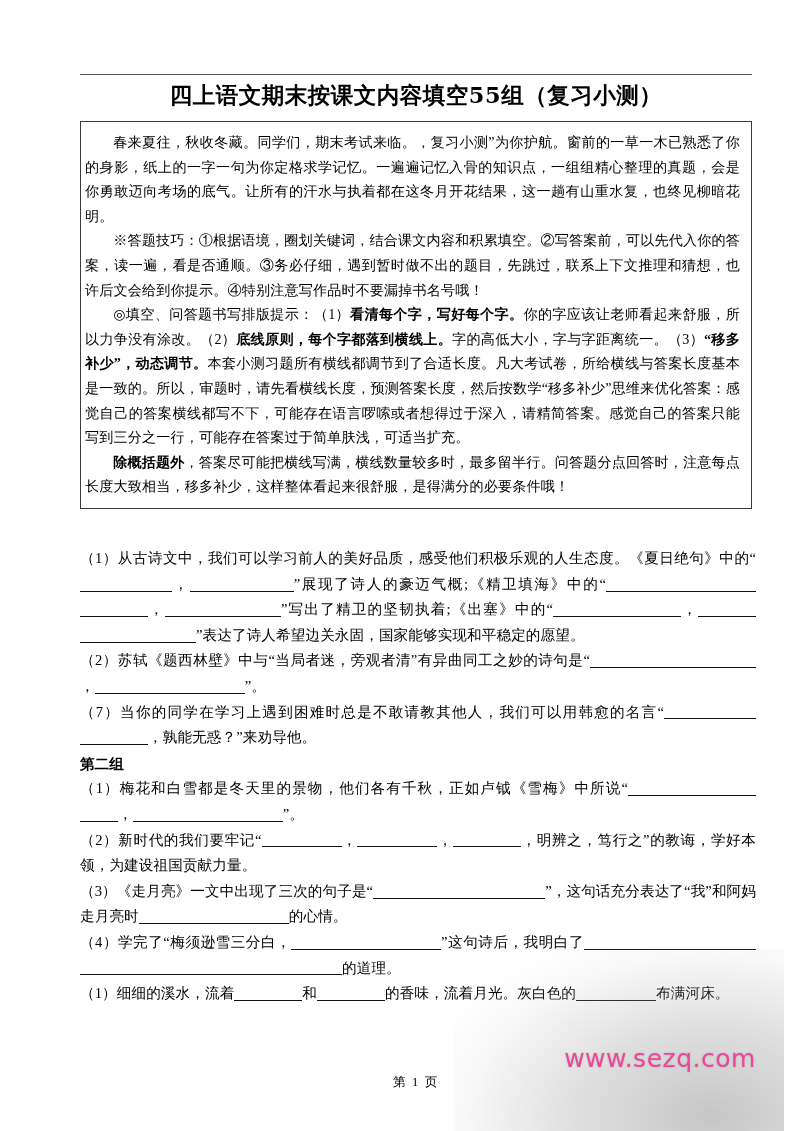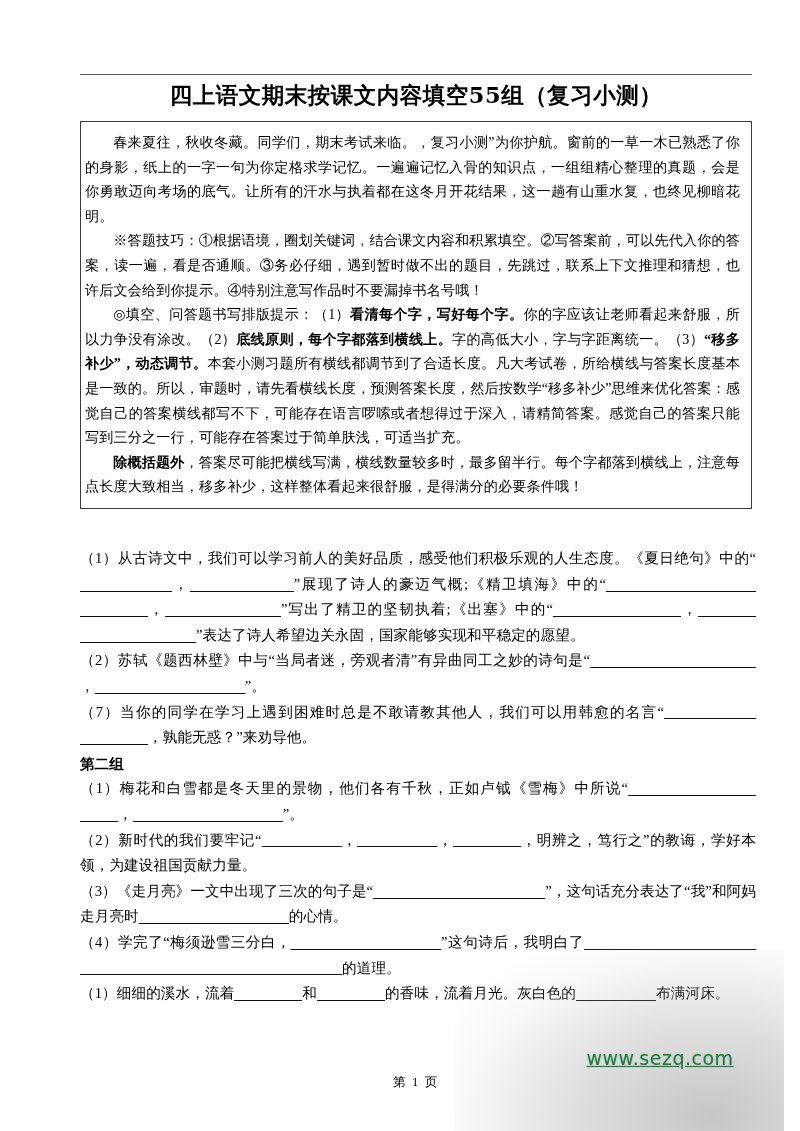--- a/index.html
+++ b/index.html
@@ -129,27 +129,26 @@
   .wm-cn {
     font-size: 33px;
     font-weight: bold;
     color: #ffffff;
     letter-spacing: 2px;
     line-height: 36px;
     font-family: "DejaVu Sans", "Liberation Sans", sans-serif;
     text-shadow: 0 0 2px rgba(140,140,140,0.55);
   }
   .wm-url {
-    font-size: 19px;
-    color: #15803d;
+    font-size: 25px;
+    color: #ec4899;
     letter-spacing: 0.5px;
     line-height: 29px;
     font-family: "DejaVu Sans", "Liberation Sans", sans-serif;
     text-shadow: 0 0 2px rgba(140,140,140,0.55);
-    text-decoration: underline;
   }
   
   .wm-shade {
     position: absolute;
     right: 0;
     bottom: 0;
     width: 330px;
     height: 190px;
     background: radial-gradient(ellipse at 78% 88%, rgba(120,120,120,0.42) 0%, rgba(150,150,150,0.30) 38%, rgba(200,200,200,0.12) 68%, rgba(255,255,255,0) 85%);
     pointer-events: none;
@@ -165,21 +164,21 @@
   <div class="doc-title">四上语文期末按课文内容填空55组（复习小测）</div>
 
   <div class="intro-box">
 
     <p>春来夏往，秋收冬藏。同学们，期末考试来临。，复习小测”为你护航。窗前的一草一木已熟悉了你的身影，纸上的一字一句为你定格求学记忆。一遍遍记忆入骨的知识点，一组组精心整理的真题，会是你勇敢迈向考场的底气。让所有的汗水与执着都在这冬月开花结果，这一趟有山重水复，也终见柳暗花明。</p>
 
     <p>※答题技巧：①根据语境，圈划关键词，结合课文内容和积累填空。②写答案前，可以先代入你的答案，读一遍，看是否通顺。③务必仔细，遇到暂时做不出的题目，先跳过，联系上下文推理和猜想，也许后文会给到你提示。④特别注意写作品时不要漏掉书名号哦！</p>
 
     <p><span>◎填空、问答题书写排版提示：（1）</span><b>看清每个字，写好每个字。</b><span>你的字应该让老师看起来舒服，所以力争没有涂改。（2）</span><b>底线原则，每个字都落到横线上。</b><span>字的高低大小，字与字距离统一。（3）</span><b>“移多补少”，动态调节。</b><span>本套小测习题所有横线都调节到了合适长度。凡大考试卷，所给横线与答案长度基本是一致的。所以，审题时，请先看横线长度，预测答案长度，然后按数学“移多补少”思维来优化答案：感觉自己的答案横线都写不下，可能存在语言啰嗦或者想得过于深入，请精简答案。感觉自己的答案只能写到三分之一行，可能存在答案过于简单肤浅，可适当扩充。</span></p>
 
-    <p><b>除概括题外</b><span>，答案尽可能把横线写满，横线数量较多时，最多留半行。每个字都落到横线上，注意每点长度大致相当，移多补少，这样整体看起来很舒服，是得满分的必要条件哦！</span></p>
+    <p><b>除概括题外</b><span>，答案尽可能把横线写满，横线数量较多时，最多留半行。问答题分点回答时，注意每点长度大致相当，移多补少，这样整体看起来很舒服，是得满分的必要条件哦！</span></p>
   </div>
 
   <div class="body-area">
 
 
     <p class="qline"><span>（1）从古诗文中，我们可以学习前人的美好品质，感受他们积极乐观的人生态度。《夏日绝句》中的“</span><span class="bl w9"></span><span>，</span><span class="bl w10"></span><span>”展现了诗人的豪迈气概;《精卫填海》中的“</span><span class="bl w14"></span><span class="bl w7"></span><span>，</span><span class="bl w11"></span><span>”写出了精卫的坚韧执着;《出塞》中的“</span><span class="bl w12"></span><span>，</span><span class="bl w6"></span><span class="bl w11"></span><span>”表达了诗人希望边关永固，国家能够实现和平稳定的愿望。</span></p>
 
     <p class="qline"><span>（2）苏轼《题西林壁》中与“当局者迷，旁观者清”有异曲同工之妙的诗句是“</span><span class="bl w12"></span><span class="bl w4"></span><span>，</span><span class="bl w14"></span><span>”。</span></p>
 
     <p class="qline"><span>（7）当你的同学在学习上遇到困难时总是不敢请教其他人，我们可以用韩愈的名言“</span><span class="bl w9"></span><span class="bl w7"></span><span>，孰能无惑？”来劝导他。</span></p>

